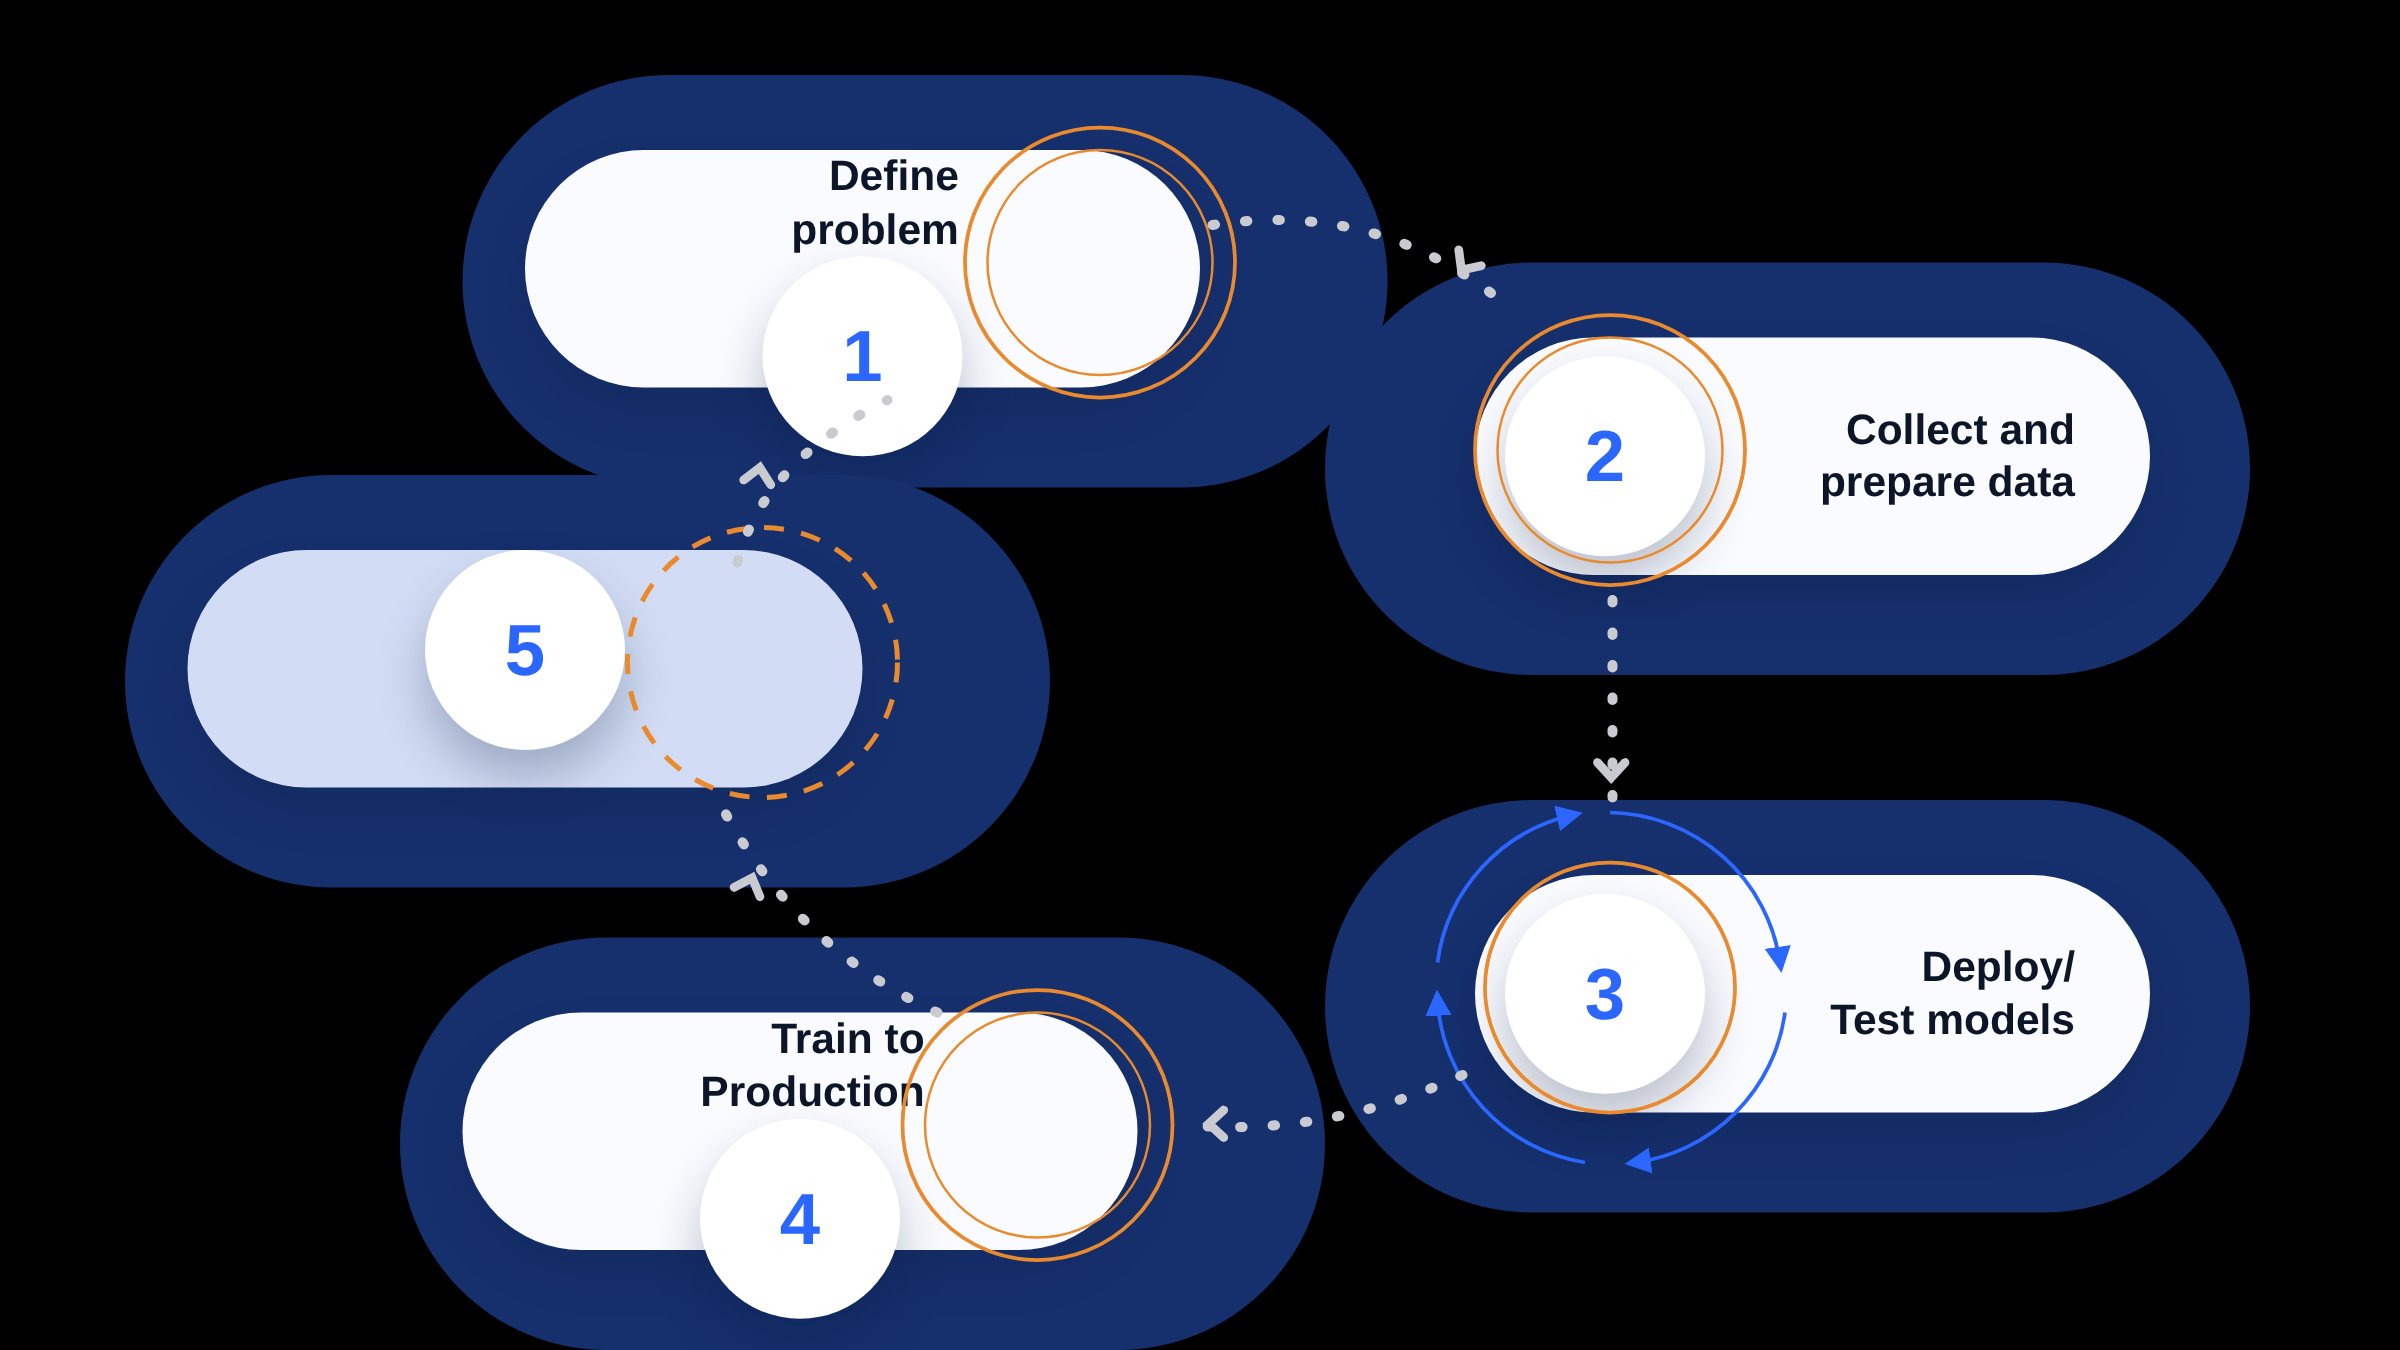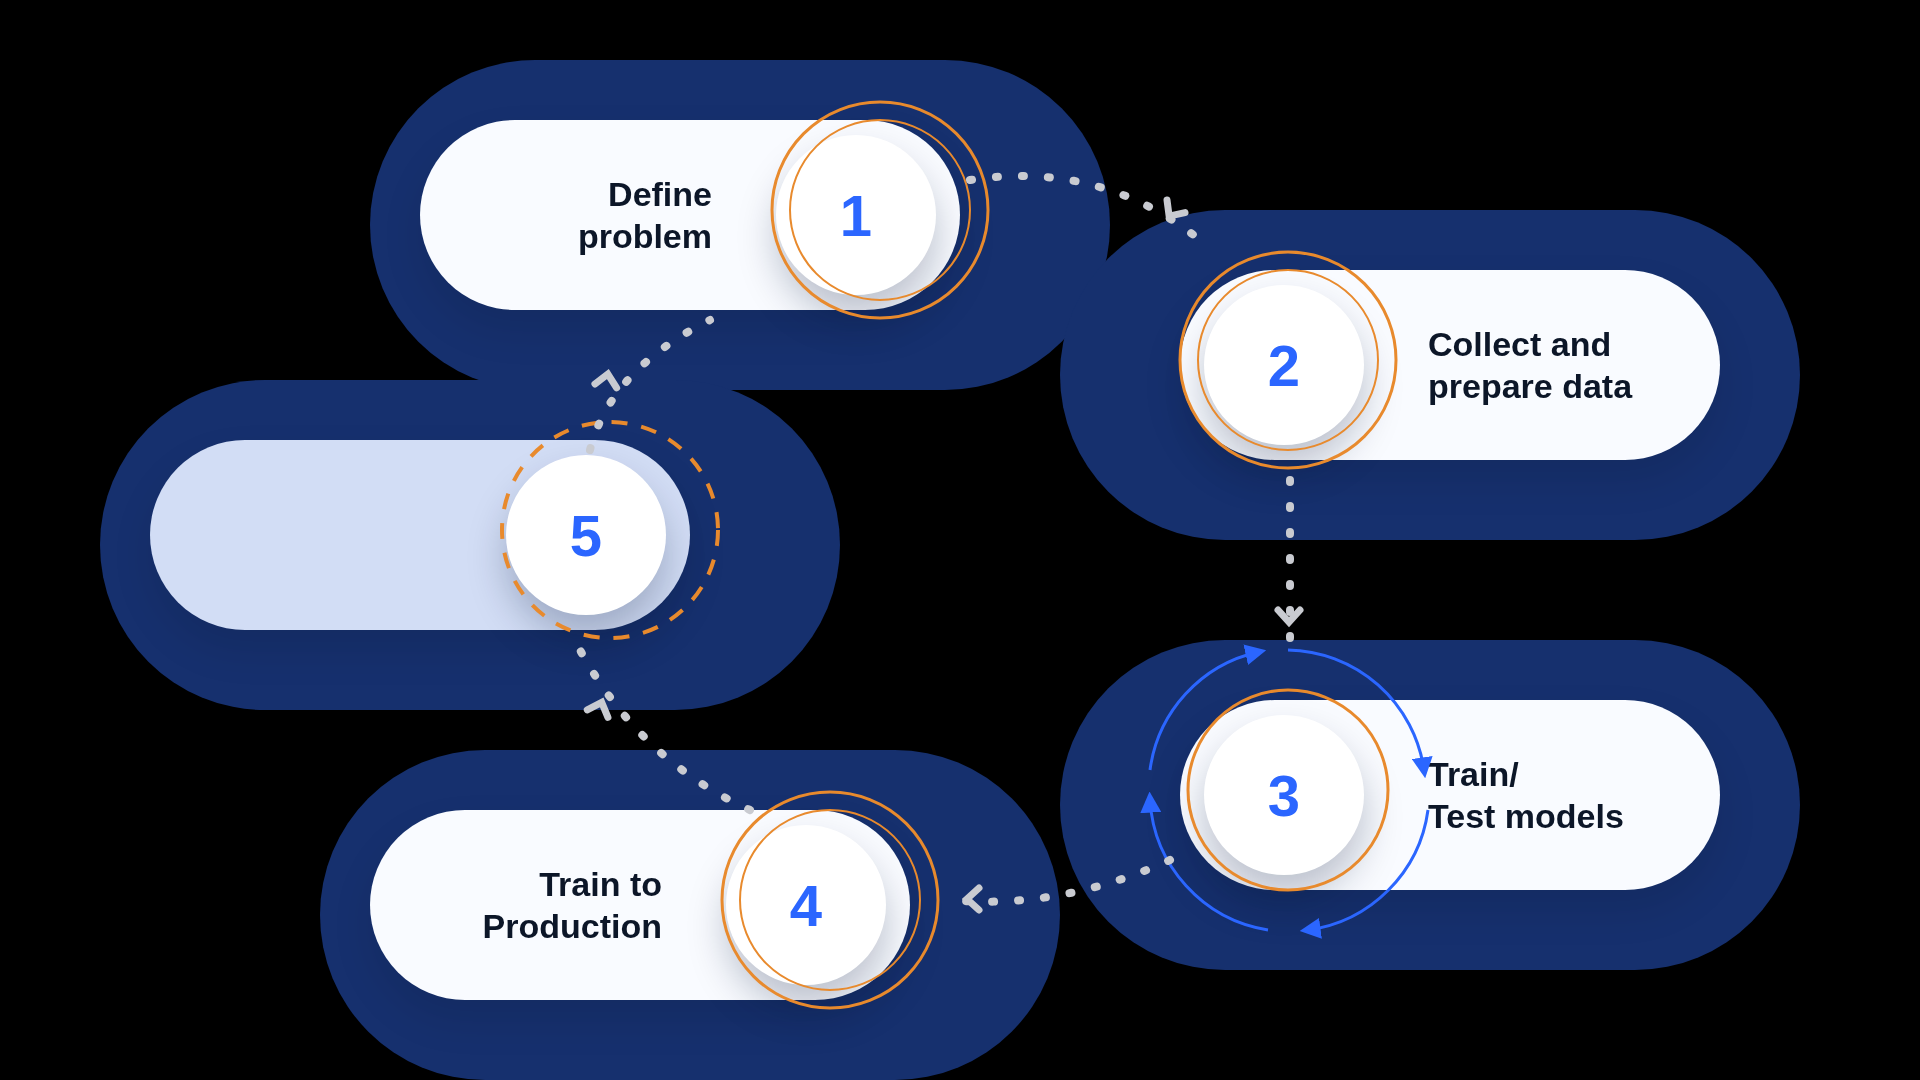--- a/index.html
+++ b/index.html
@@ -34,33 +34,33 @@
   .pill{
     position:absolute;
     width:540px;height:190px;
     background:var(--white);
     border-radius:110px;
     box-shadow:0 20px 40px rgba(0,0,0,.10);
     display:flex;align-items:center;
   }
   .pill.soft{ background:var(--soft); }
 
-  .pill.right-num{ flex-direction:row;justify-content:flex-end; }
+  .pill.right-num{ flex-direction:column; }
   .pill.left-num { flex-direction:row; }
 
   .pill .label{
     flex:1 1 auto;
     font-weight:700;
     color:var(--text);
     font-size:34px;
     line-height:1.25;
     white-space:pre-line;
   }
   .pill.right-num .label{ text-align:right; padding:0 40px 0 60px; }
-  .pill.left-num  .label{ text-align:left;  padding:0 60px 0 40px; }
+  .pill.left-num  .label{ text-align:right;  padding:0 60px 0 40px; }
 
   
   .coin{
     width:160px;height:160px;border-radius:50%;
     background:#fff;
     display:flex;align-items:center;justify-content:center;
     font-weight:800;font-size:58px;color:var(--accent-blue);
     box-shadow:0 22px 38px rgba(8,22,56,.25);
     margin:0 24px;
     position:relative;
@@ -127,21 +127,21 @@
   <div class="ring" style="left:1168px;top:240px;">
     <svg viewBox="0 0 240 240">
       <circle cx="120" cy="120" r="108" fill="none" stroke="#e88a2d" stroke-width="3"></circle>
       <circle cx="120" cy="120" r="90" fill="none" stroke="#e88a2d" stroke-width="2"></circle>
     </svg>
   </div>
 
   <div class="blob" style="left:1060px;top:640px;"></div>
   <div class="pill left-num" style="left:1180px;top:700px;">
     <span class="coin">3</span>
-    <span class="label">Train/
+    <span class="label">Deploy/
 Test models</span>
   </div>
   <div class="ring" style="left:1168px;top:670px;">
     <svg viewBox="0 0 240 240">
       <circle cx="120" cy="120" r="100" fill="none" stroke="#e88a2d" stroke-width="3"></circle>
     </svg>
   </div>
   <div class="iterate" style="left:1128px;top:630px;">
     <svg viewBox="0 0 320 320">
       <defs>

